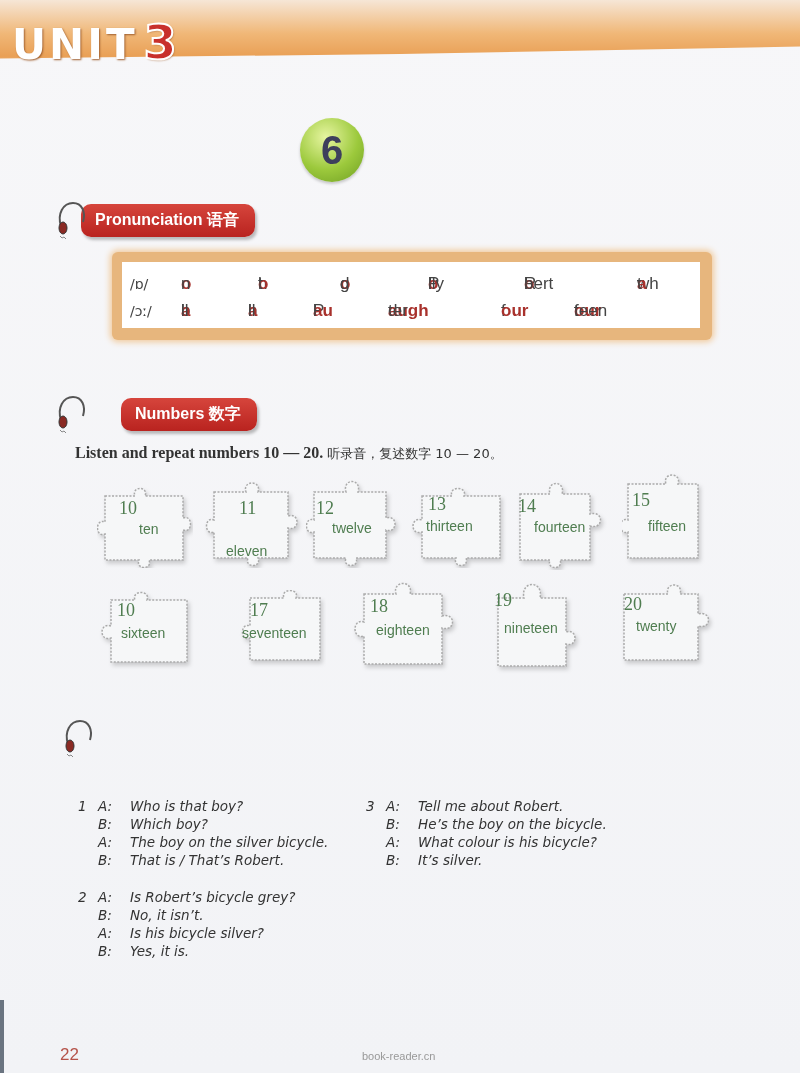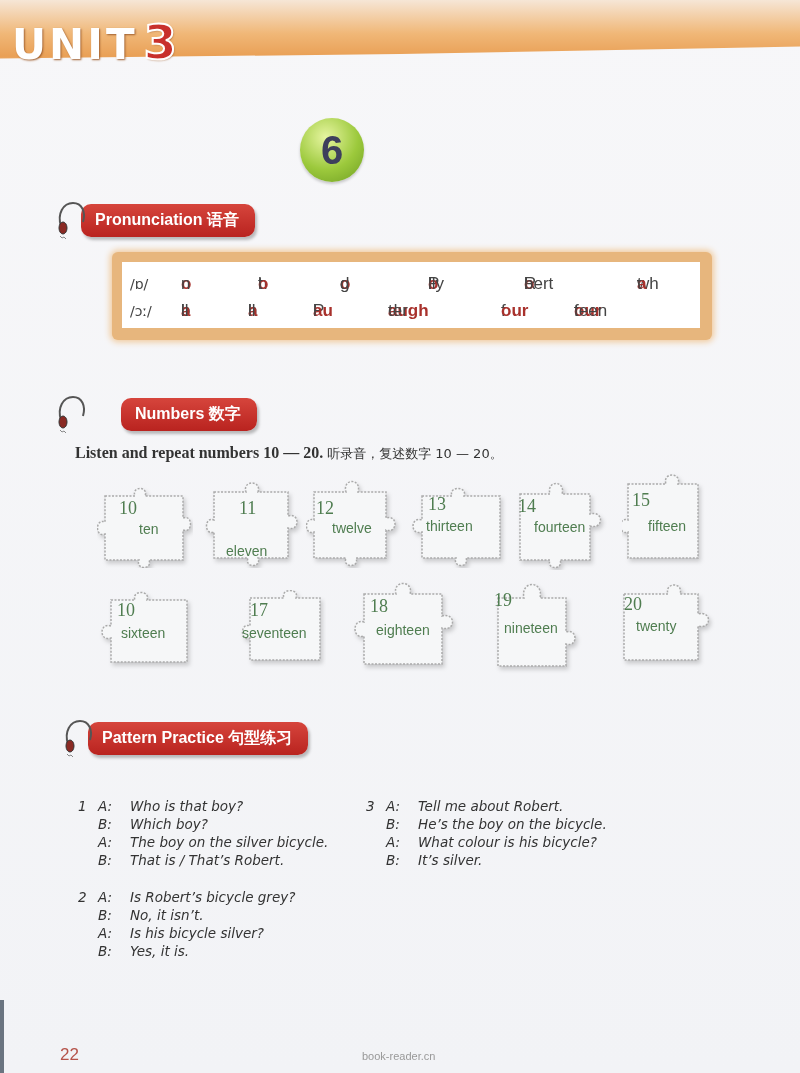--- a/index.html
+++ b/index.html
@@ -227,21 +227,20 @@
       <span class="word" style="left:22px; top:34px;">twenty</span>
     </div>
   </div>
 
   <div class="sec-tag" style="left:62px; top:718px;">
     <svg class="headphone" viewBox="0 0 34 40">
       <path d="M6 26 C2 14 8 3 18 3 C27 3 31 12 28 22" fill="none" stroke="#555" stroke-width="2"></path>
       <ellipse cx="8" cy="28" rx="4" ry="6" fill="#8a2a24" stroke="#333" stroke-width="1"></ellipse>
       <path d="M5 36 l2 2 l2 -1 l2 2" fill="none" stroke="#888" stroke-width="1"></path>
     </svg>
-    <span class="sec-label">Pattern Practice 句型练习</span>
   </div>
 
 
   <div class="dialog" style="left:78px; top:798px; width:280px;">
     <div class="dline">
         <span class="dnum">1</span>
         <span class="dspk">A:</span>
         <span class="dtxt">Who is that boy?</span>
       </div>
     <div class="dline">

